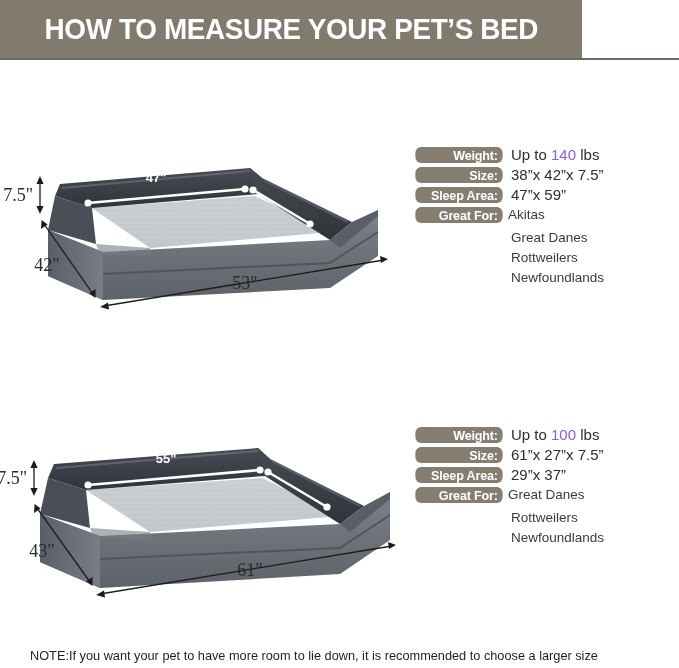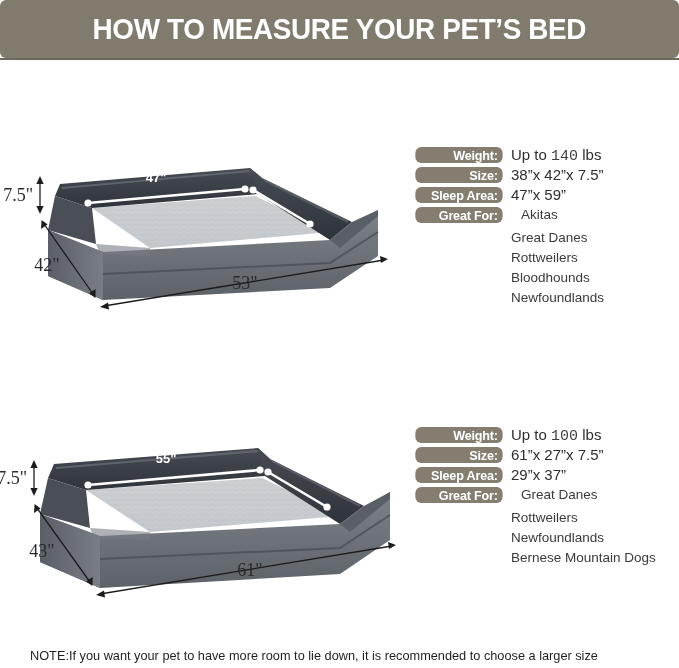--- a/index.html
+++ b/index.html
@@ -5,23 +5,23 @@
   html,body{margin:0;padding:0;}
   body{
     width:679px;height:668px;
     background:#ffffff;
     font-family:"Liberation Sans", sans-serif;
     overflow:hidden;
     position:relative;
   }
   
   .header-band{
-    position:absolute;left:0;top:0;width:679px;height:58px;
+    position:absolute;left:0;top:0;width:582px;height:58px;
     background:#817b6e;
-    display:flex;align-items:center;justify-content:center;border-radius:6px;
+    display:flex;align-items:center;justify-content:center;
   }
   .header-title{
     color:#ffffff;
     font-size:30px;
     font-weight:bold;
     letter-spacing:-0.4px;
     font-family:"Liberation Sans", sans-serif;
     transform:scaleX(0.93);
     white-space:nowrap;
   }
@@ -52,31 +52,31 @@
     flex:none;
     transform:scaleX(0.97);
   }
   .spec-value{
     margin-left:7px;
     font-size:15px;
     color:#2e2e2e;
     line-height:16px;
     white-space:nowrap;
   }
-  .spec-value .accent{color:#404040;font-family:Liberation Mono, monospace;}
+  .spec-value .accent{color:#8b5cf6;}
 
   .breed-list{margin-left:97px;margin-top:1px;}
   .breed-item{
     font-size:13.5px;
     color:#3a3a3a;
     line-height:20px;
     white-space:nowrap;
   }
   .breed-first{
-    margin-left:17px;
+    margin-left:4px;
     font-size:13.5px;
     color:#3a3a3a;
     line-height:16px;
     white-space:nowrap;
   }
 
   
   .bed-figure{position:absolute;}
   .bed-figure.one{left:0px;top:148px;width:400px;height:172px;}
   .bed-figure.two{left:0px;top:428px;width:400px;height:178px;}
@@ -215,21 +215,20 @@
   </div>
 
   <div class="spec-row">
     <div class="spec-pill">Great For:</div>
     <div class="breed-first">Akitas</div>
   </div>
 
   <div class="breed-list">
     <div class="breed-item">Great Danes</div>
     <div class="breed-item">Rottweilers</div>
-    <div class="breed-item">Bloodhounds</div>
     <div class="breed-item">Newfoundlands</div>
   </div>
 </div>
 
 <div class="bed-figure two">
   <svg width="400" height="178" viewBox="0 0 400 178" xmlns="http://www.w3.org/2000/svg">
     <defs>
       <linearGradient id="frontGrad2" x1="0" y1="0" x2="0" y2="1">
         <stop offset="0%" stop-color="#7d8188"></stop>
         <stop offset="100%" stop-color="#5d6168"></stop>
@@ -327,17 +326,16 @@
   </div>
 
   <div class="spec-row">
     <div class="spec-pill">Great For:</div>
     <div class="breed-first">Great Danes</div>
   </div>
 
   <div class="breed-list">
     <div class="breed-item">Rottweilers</div>
     <div class="breed-item">Newfoundlands</div>
-    <div class="breed-item">Bernese Mountain Dogs</div>
   </div>
 </div>
 
 <div class="note">NOTE:If you want your pet to have more room to lie down, it is recommended to choose a larger size</div>
 
 </body></html>

